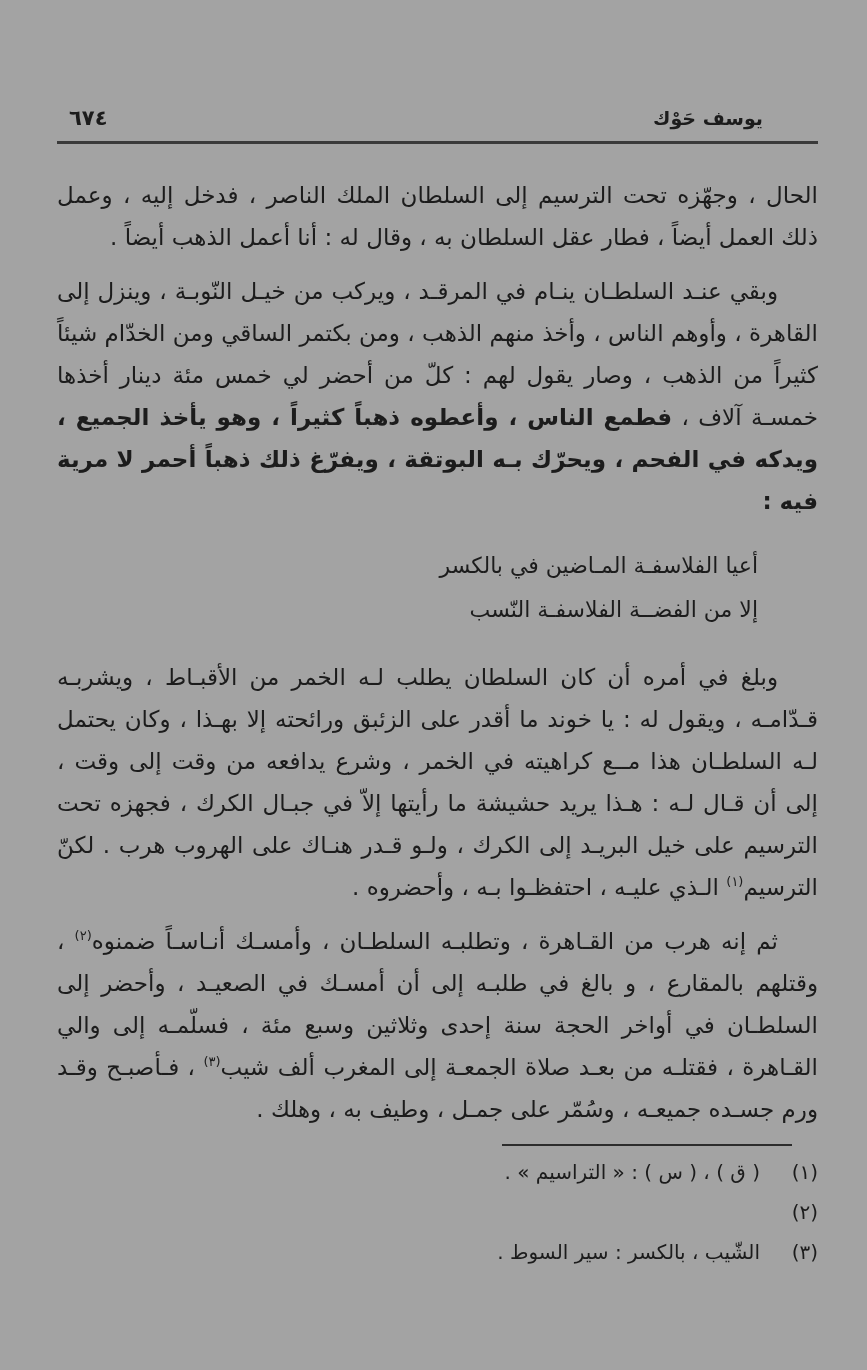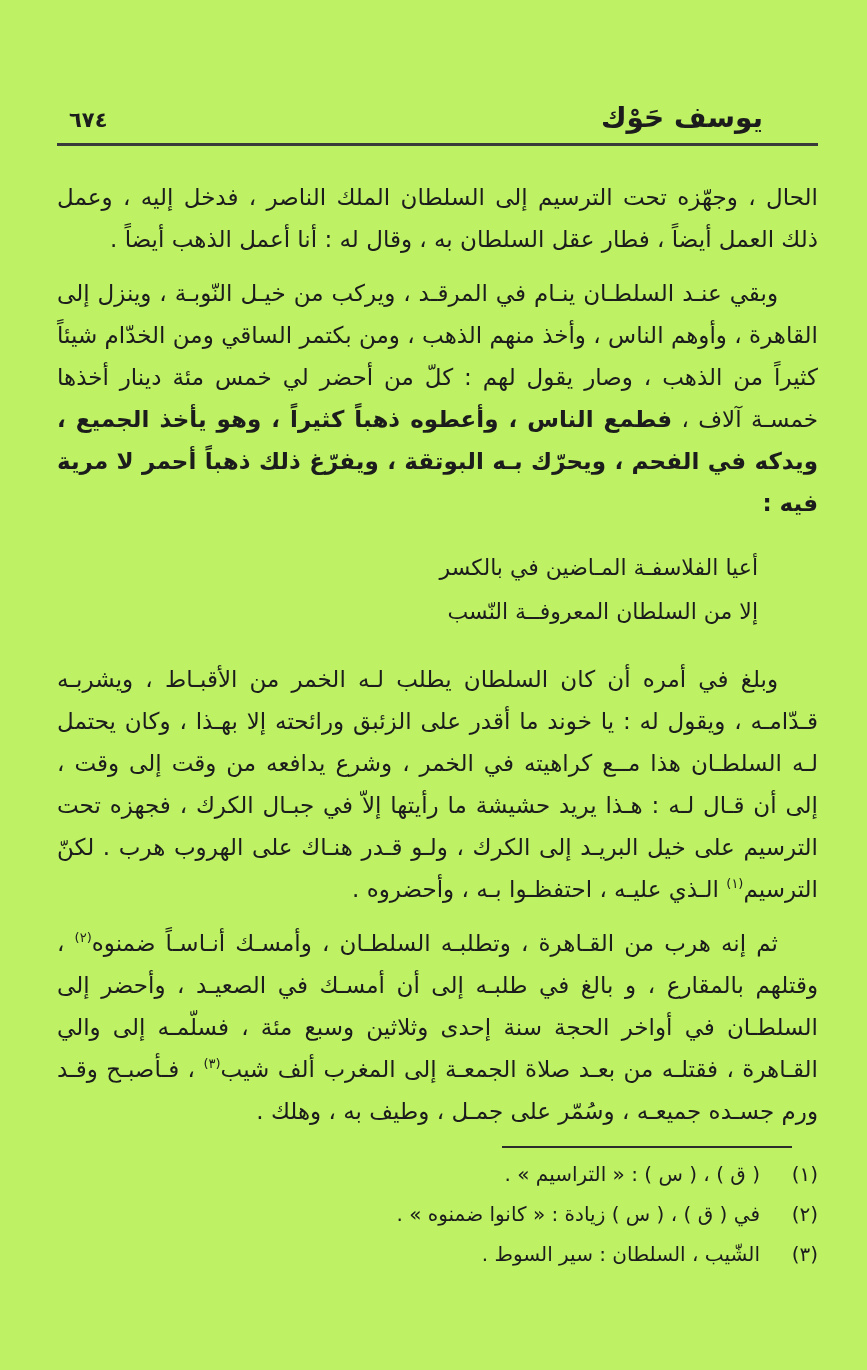--- a/index.html
+++ b/index.html
@@ -4,35 +4,35 @@
 <style>
   html, body { margin: 0; padding: 0; }
   body { width: 867px; height: 1370px; background: #fdfdfb; }
 
   .page {
     position: relative;
     width: 867px;
     height: 1370px;
     box-sizing: border-box;
     padding: 103px 49px 0 57px;
-    background: #bef264;
+    background: #a3a3a3;
     color: #1c1c1c;
     font-family: "DejaVu Sans", sans-serif;
     overflow: hidden;
   }
 
   
   .running-head {
     display: flex;
     justify-content: space-between;
     align-items: baseline;
     line-height: 30px;
   }
   .page-num  { font-size: 21px; font-weight: bold; margin-left: 12px; }
-  .head-title { font-size: 28px; font-weight: bold; margin-right: 55px; }
+  .head-title { font-size: 19px; font-weight: bold; margin-right: 55px; }
   .head-rule { border: none; border-top: 3px solid #3a3a3a; margin: 8px 0 0 0; }
 
   
   main { display: block; }
   .para {
     font-size: 23px;
     line-height: 42px;
     text-align: justify;
     text-indent: 40px;
     margin: 12px 0;
@@ -90,21 +90,21 @@
 
     <p class="para">
       <span>وبقي عنـد السلطـان ينـام في المرقـد ، ويركب من خيـل النّوبـة ، وينزل إلى القاهرة ، وأوهم الناس ، وأخذ منهم الذهب ، ومن بكتمر الساقي ومن الخدّام شيئاً كثيراً من الذهب ، وصار يقول لهم : كلّ من أحضر لي خمس مئة دينار أخذها خمسـة آلاف ، </span><span class="emph">فطمع الناس ، وأعطوه ذهباً كثيراً ، وهو يأخذ الجميع ، ويدكه في الفحم ، ويحرّك بـه البوتقة ، ويفرّغ ذلك ذهباً أحمر لا مرية فيه :</span>
     </p>
 
     <div class="verse">
       <div class="verse-line">
         <span class="hemi">أعيا الفلاسفـة المـاضين في بالكسر</span>
       </div>
       <div class="verse-line">
-        <span class="hemi">إلا من السلطان المعروفــة النّسب</span>
+        <span class="hemi">إلا من الفضــة الفلاسفـة النّسب</span>
       </div>
     </div>
 
     <p class="para">
       <span>وبلغ في أمره أن كان السلطان يطلب لـه الخمر من الأقبـاط ، ويشربـه قـدّامـه ، ويقول له : يا خوند ما أقدر على الزئبق ورائحته إلا بهـذا ، وكان يحتمل لـه السلطـان هذا مــع كراهيته في الخمر ، وشرع يدافعه من وقت إلى وقت ، إلى أن قـال لـه : هـذا يريد حشيشة ما رأيتها إلاّ في جبـال الكرك ، فجهزه تحت الترسيم على خيل البريـد إلى الكرك ، ولـو قـدر هنـاك على الهروب هرب . لكنّ الترسيم</span><sup class="fn-ref">(١)</sup><span> الـذي عليـه ، احتفظـوا بـه ، وأحضروه .</span>
     </p>
 
     <p class="para">
       <span>ثم إنه هرب من القـاهرة ، وتطلبـه السلطـان ، وأمسـك أنـاسـاً ضمنوه</span><sup class="fn-ref">(٢)</sup><span> ، وقتلهم بالمقارع ، و بالغ في طلبـه إلى أن أمسـك في الصعيـد ، وأحضر إلى السلطـان في أواخر الحجة سنة إحدى وثلاثين وسبع مئة ، فسلّمـه إلى والي القـاهرة ، فقتلـه من بعـد صلاة الجمعـة إلى المغرب ألف شيب</span><sup class="fn-ref">(٣)</sup><span> ، فـأصبـح وقـد ورم جسـده جميعـه ، وسُمّر على جمـل ، وطيف به ، وهلك .</span>
     </p>
@@ -113,22 +113,21 @@
   <footer class="footnotes" dir="rtl">
     <hr class="fn-rule">
 
     <div class="fn-row">
       <span class="fn-marker">(١)</span>
       <span class="fn-text">( ق ) ، ( س ) : « التراسيم » .</span>
     </div>
 
     <div class="fn-row">
       <span class="fn-marker">(٢)</span>
-      <span class="fn-text">في ( ق ) ، ( س ) زيادة : « كانوا ضمنوه » .</span>
     </div>
 
     <div class="fn-row">
       <span class="fn-marker">(٣)</span>
-      <span class="fn-text">الشّيب ، السلطان : سير السوط .</span>
+      <span class="fn-text">الشّيب ، بالكسر : سير السوط .</span>
     </div>
   </footer>
 
 </div>
 
 </body></html>

